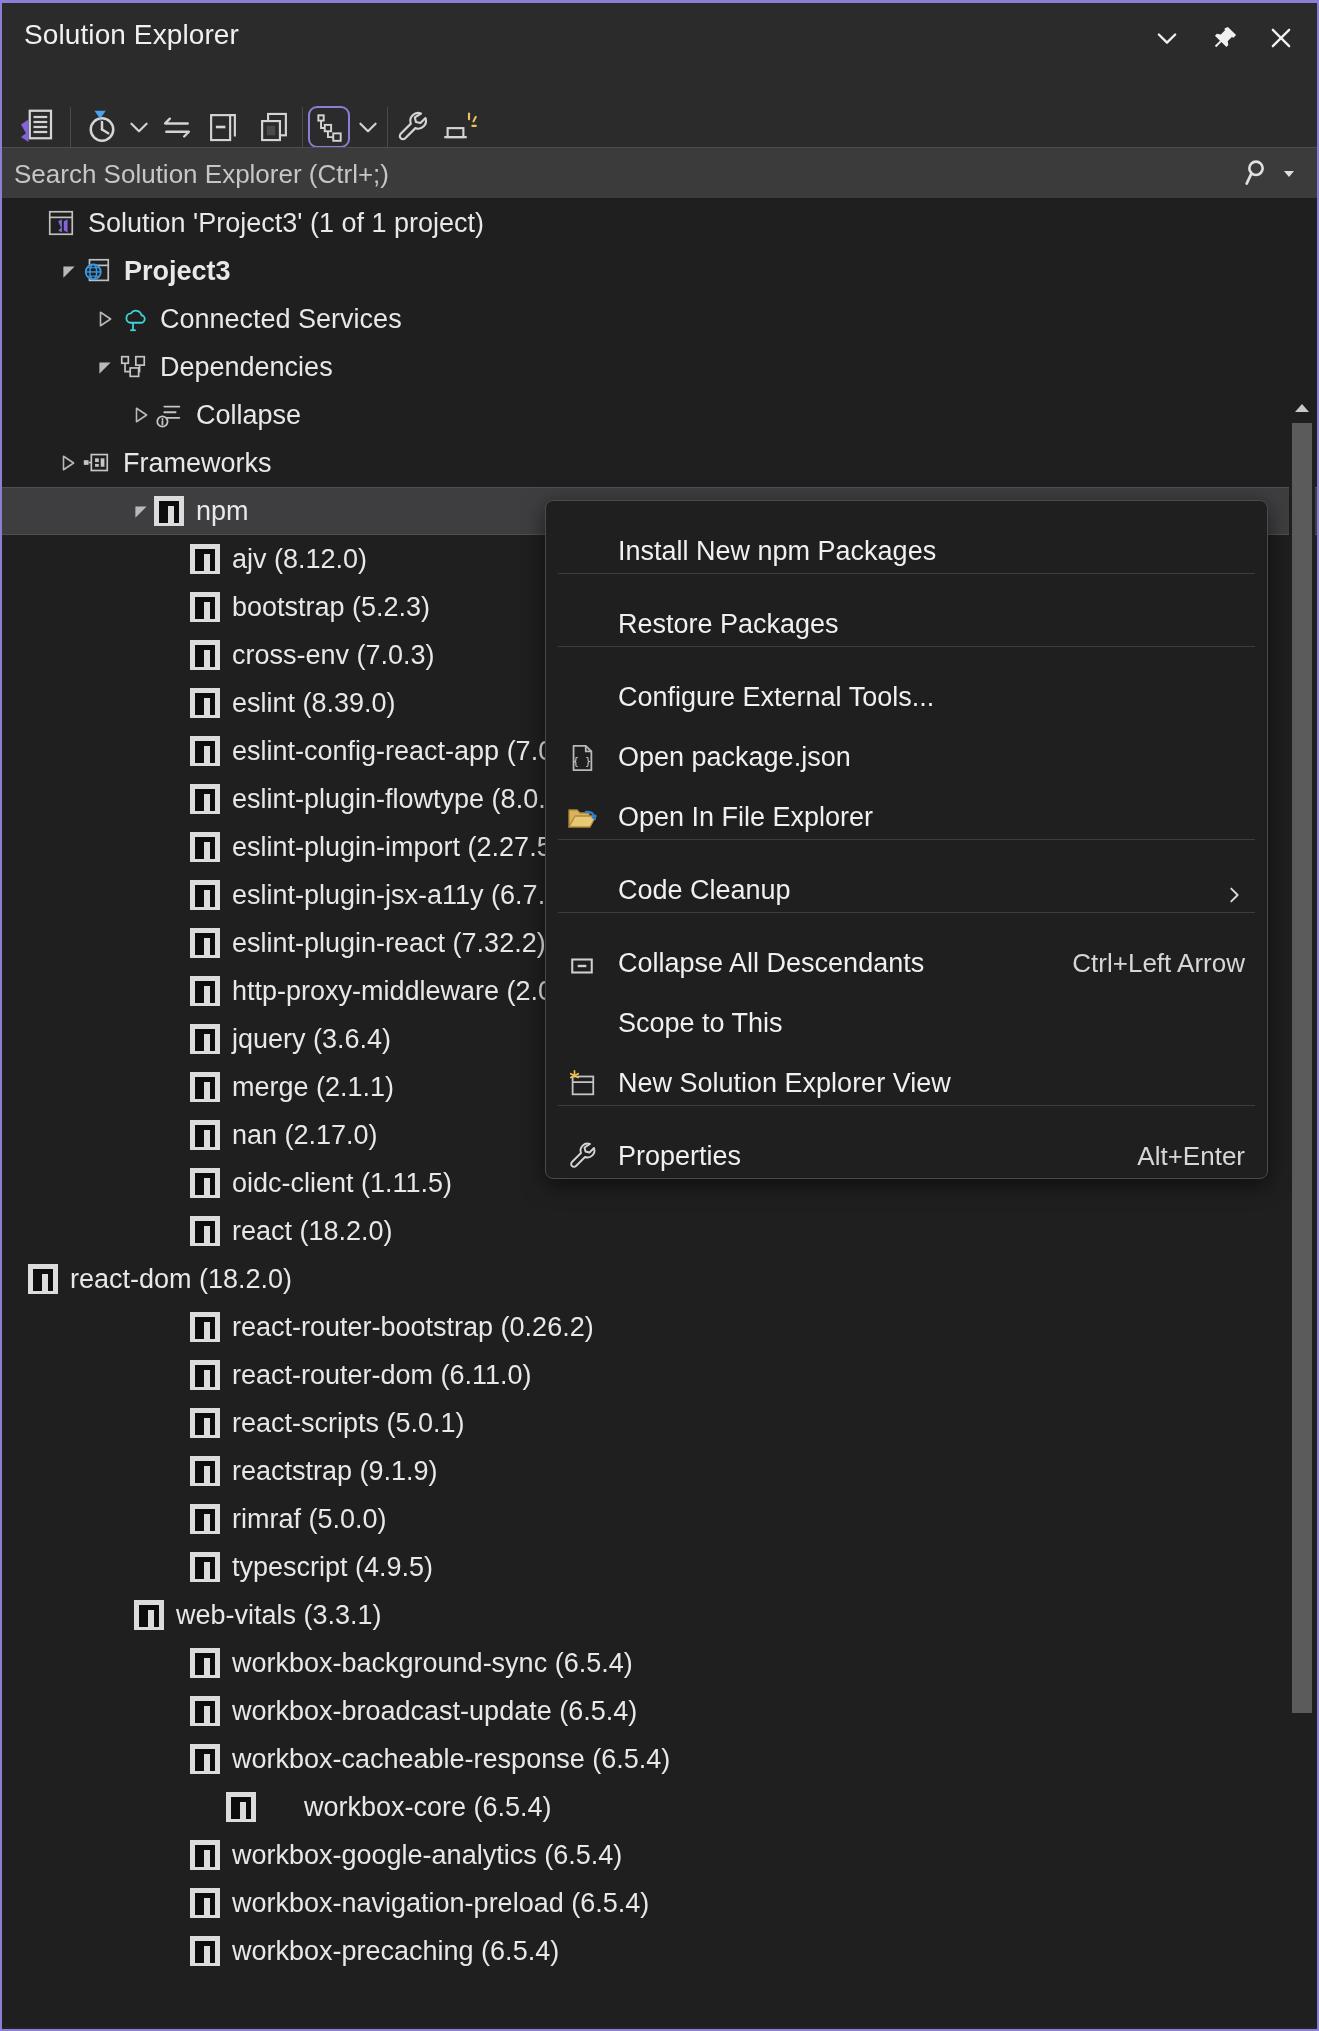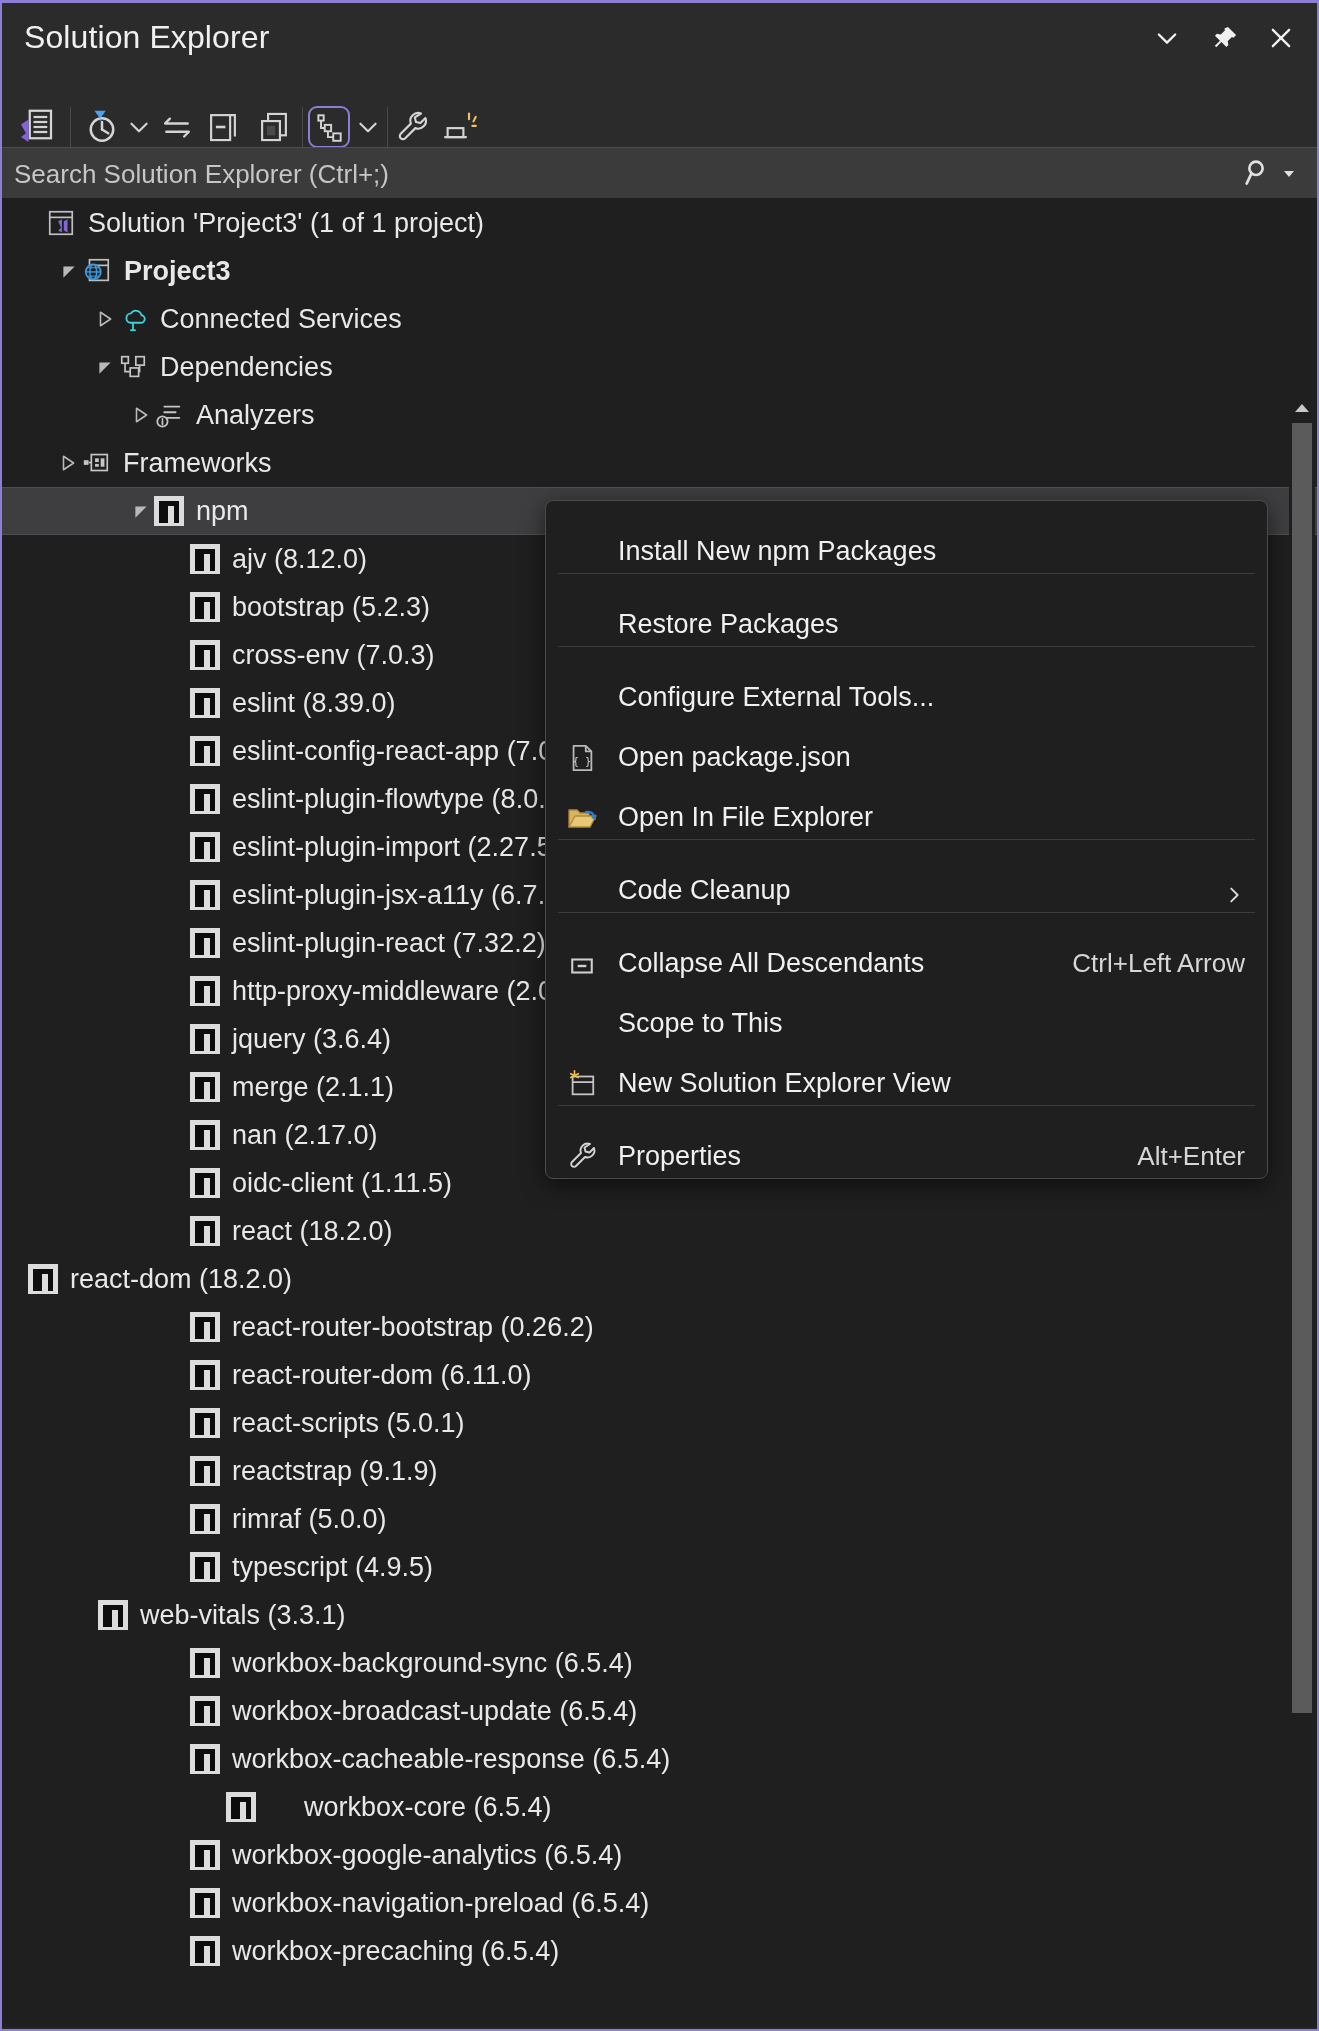--- a/index.html
+++ b/index.html
@@ -25,21 +25,21 @@
 
   
   #titlebar {
     position: relative;
     height: 72px;
     background: #2b2b2c;
   }
   #title-text {
     position: absolute;
     left: 22px; top: 16px;
-    font-size: 32px;
+    font-size: 28px;
     color: #f0f0f0;
     letter-spacing: 0.1px;
     white-space: nowrap;
   }
   .win-btn {
     position: absolute;
     top: 10px;
     width: 52px; height: 50px;
     display: flex; align-items: center; justify-content: center;
     cursor: pointer;
@@ -451,21 +451,21 @@
           <line x1="11" y1="7" x2="27" y2="7"></line>
           <line x1="11" y1="13" x2="23" y2="13"></line>
           <line x1="11" y1="19" x2="27" y2="19"></line>
         </g>
         <circle cx="9" cy="23" r="5.5" fill="#1f1f1f" stroke="#c5c5c5" stroke-width="1.9"></circle>
         <circle cx="9" cy="20.2" r="1.1" fill="#c5c5c5"></circle>
         <line x1="9" y1="22.4" x2="9" y2="26" stroke="#c5c5c5" stroke-width="1.9" stroke-linecap="round"></line>
       </svg>
             </span>
           </span>
-          <span class="row-label">Analyzers</span>
+          <span class="row-label">Collapse</span>
         </div>
         <div class="row" style="padding-left: 53px;">
           <div class="expander">
             <svg width="18" height="18" viewBox="0 0 16 16">
               <polygon points="4,2 13,8 4,14" fill="none" stroke="#b9b9b9" stroke-width="1.4" stroke-linejoin="round"></polygon>
             </svg>
           </div>
           <span class="row-icon">
             <span style="display: flex; align-items: center;">
               <svg width="30" height="30" viewBox="0 0 32 32" fill="none" stroke="#c5c5c5" stroke-width="1.8">
@@ -638,21 +638,21 @@
           </span>
           <span class="row-label">rimraf (5.0.0)</span>
         </div>
         <div class="row" style="padding-left: 162px;">
           <div class="expander empty"></div>
           <span class="row-icon">
             <span class="npm-ico"></span>
           </span>
           <span class="row-label">typescript (4.9.5)</span>
         </div>
-        <div class="row" style="padding-left: 70px;">
+        <div class="row" style="padding-left: 106px;">
           <div class="expander empty"></div>
           <span class="row-icon">
             <span class="npm-ico"></span>
           </span>
           <span class="row-label">web-vitals (3.3.1)</span>
         </div>
         <div class="row" style="padding-left: 162px;">
           <div class="expander empty"></div>
           <span class="row-icon">
             <span class="npm-ico"></span>

